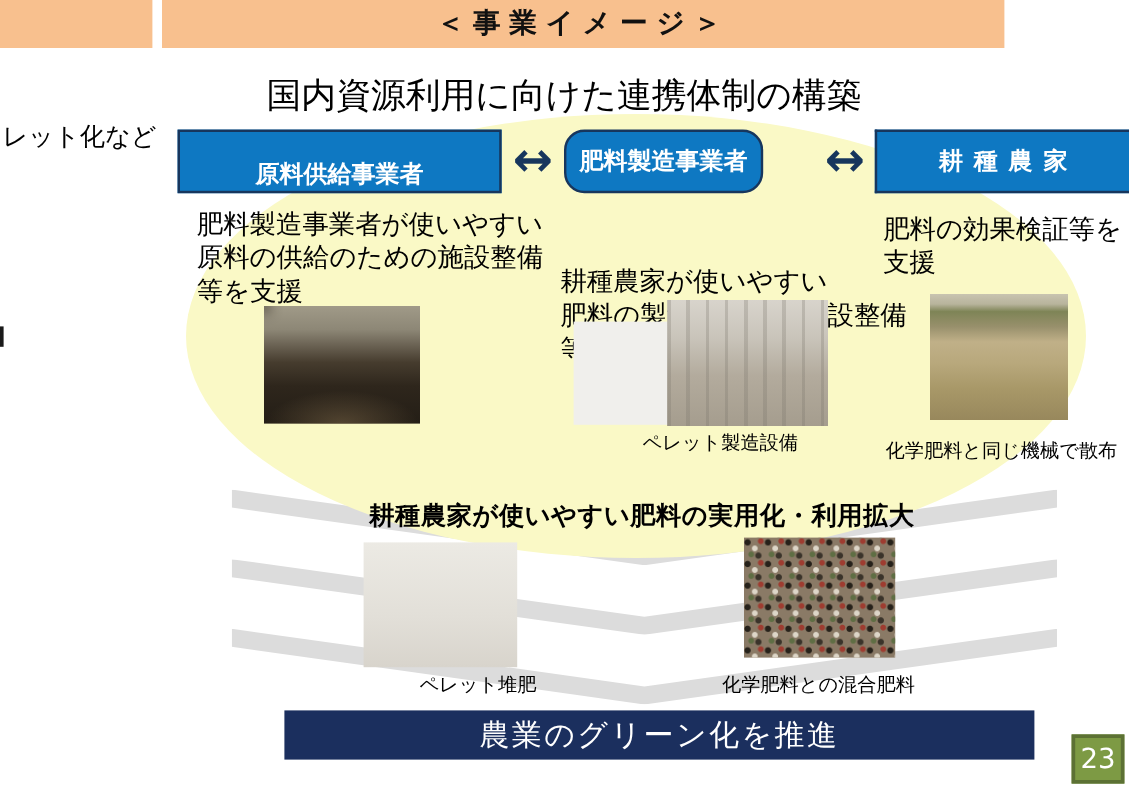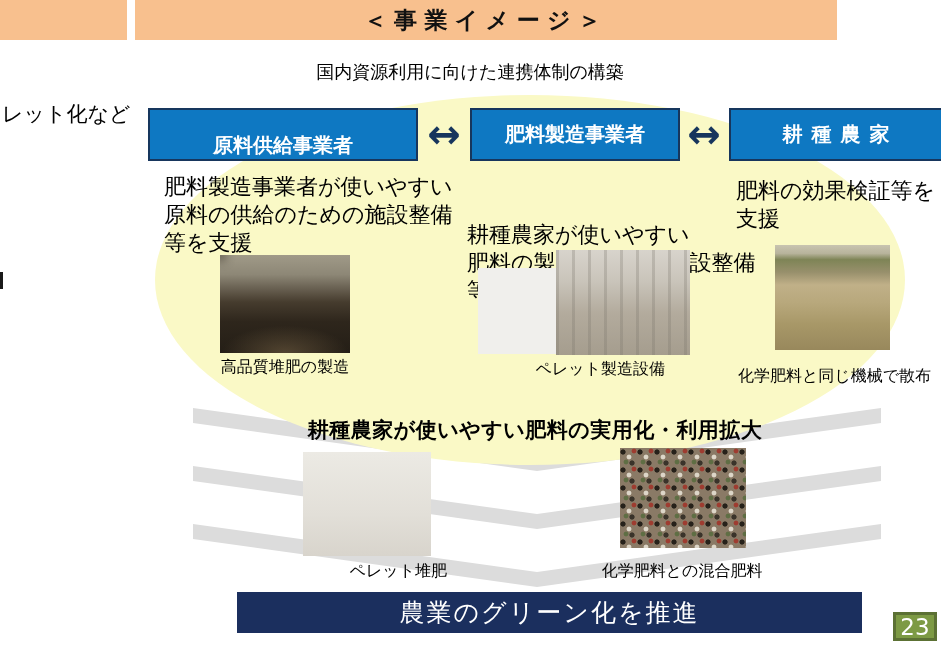--- a/index.html
+++ b/index.html
@@ -9,40 +9,40 @@
   }
   .slide *{position:absolute;box-sizing:border-box;}
 
   
   .hdr-left{left:0;top:0;width:127px;height:40px;background:#F8C08E;}
   .hdr-main{left:135px;top:0;width:702px;height:40px;background:#F8C08E;}
   .hdr-title{position:static;display:block;text-align:center;line-height:40px;
     font-size:23px;font-weight:bold;letter-spacing:0.32em;color:#111;}
 
   
-  .subtitle{left:150px;top:60px;width:640px;text-align:center;font-size:18px;color:#000;}
+  .subtitle{left:150px;top:60px;width:640px;text-align:center;font-size:29px;color:#000;}
 
   
   .lm-top{left:2px;top:100px;font-size:21px;white-space:nowrap;}
   .lm-mid{left:6px;top:266px;font-size:21px;white-space:nowrap;}
   .lm-sliver{left:0;top:272px;width:3px;height:17px;background:#1a1a1a;}
 
   
   .chevron{left:193px;width:688px;height:63px;background:#DCDCDC;z-index:1;
     clip-path:polygon(0 0,50% 48px,100% 0,100% 15px,50% 63px,0 15px);}
   .c1{top:408px;} .c2{top:466px;} .c3{top:524px;}
   .ellipse{left:155px;top:95px;width:750px;height:370px;border-radius:50%;
     background:#FAF9C6;z-index:2;}
 
   
   .box{top:108px;height:53px;background:#0E78C2;border:2px solid #17365D;z-index:3;
     display:flex;align-items:center;justify-content:center;}
   .box span{position:static;color:#fff;font-weight:bold;font-size:20px;white-space:nowrap;}
   .box1{left:148px;width:270px;align-items:flex-end;}
-  .box2{left:470px;width:210px;}
+  .box2{left:470px;width:166px;border-radius:17px;}
   .box3{left:729px;width:212px;border-right:none;}
   .box3 span{letter-spacing:0.45em;text-indent:0.45em;}
   .arrow{top:110px;width:52px;height:48px;z-index:3;color:#17365D;font-weight:bold;
     font-size:40px;line-height:48px;text-align:center;}
   .a1{left:418px;} .a2{left:678px;}
 
   
   .desc{z-index:3;font-size:22px;line-height:1.28;white-space:pre-line;font-family:Liberation Mono, monospace;}
   .d1{left:164px;top:175px;width:300px;}
   .d2{left:467px;top:175px;width:300px;margin-top:48px;}
@@ -119,21 +119,21 @@
   .cap3{left:728px;top:366px;width:213px;}
   .cap4{left:287px;top:561px;width:160px;text-align:right;}
   .cap5{left:592px;top:561px;width:180px;}
 
   
   .flowtext{left:190px;top:416px;width:690px;z-index:3;text-align:center;
     font-size:21px;font-weight:bold;letter-spacing:0.5px;white-space:nowrap;}
   .banner{left:237px;top:592px;width:625px;height:41px;background:#1B2F5E;z-index:3;
     display:flex;align-items:center;justify-content:center;}
   .banner span{position:static;color:#fff;font-weight:normal;font-size:25px;letter-spacing:2px;}
-  .pagenum{left:893px;top:612px;width:44px;height:29px;background:#7D9A44;z-index:3;
+  .pagenum{left:893px;top:612px;width:44px;height:41px;background:#7D9A44;z-index:3;
     border:3px solid #5C7134;color:#fff;font-size:23px;display:flex;
     align-items:center;justify-content:center;}
 </style>
 </head>
 <body>
 
 <div class="slide">
 
   <div class="hdr-left"></div>
   <div class="hdr-main">
@@ -164,21 +164,20 @@
 
   <div class="desc d1">肥料製造事業者が使いやすい
 原料の供給のための施設整備
 等を支援</div>
   <div class="desc d2">耕種農家が使いやすい
 肥料の製造のための施設整備
 等を支援</div>
   <div class="desc d3">肥料の効果検証等を支援</div>
 
   <div class="photo p-compost"></div>
-  <div class="cap cap1">高品質堆肥の製造</div>
 
   <div class="photo p-machine"></div>
   <div class="photo p-plant"></div>
   <div class="cap cap2">ペレット製造設備</div>
 
   <div class="photo p-tractor"></div>
   <div class="cap cap3">化学肥料と同じ機械で散布</div>
 
   <div class="flowtext">耕種農家が使いやすい肥料の実用化・利用拡大</div>
 

